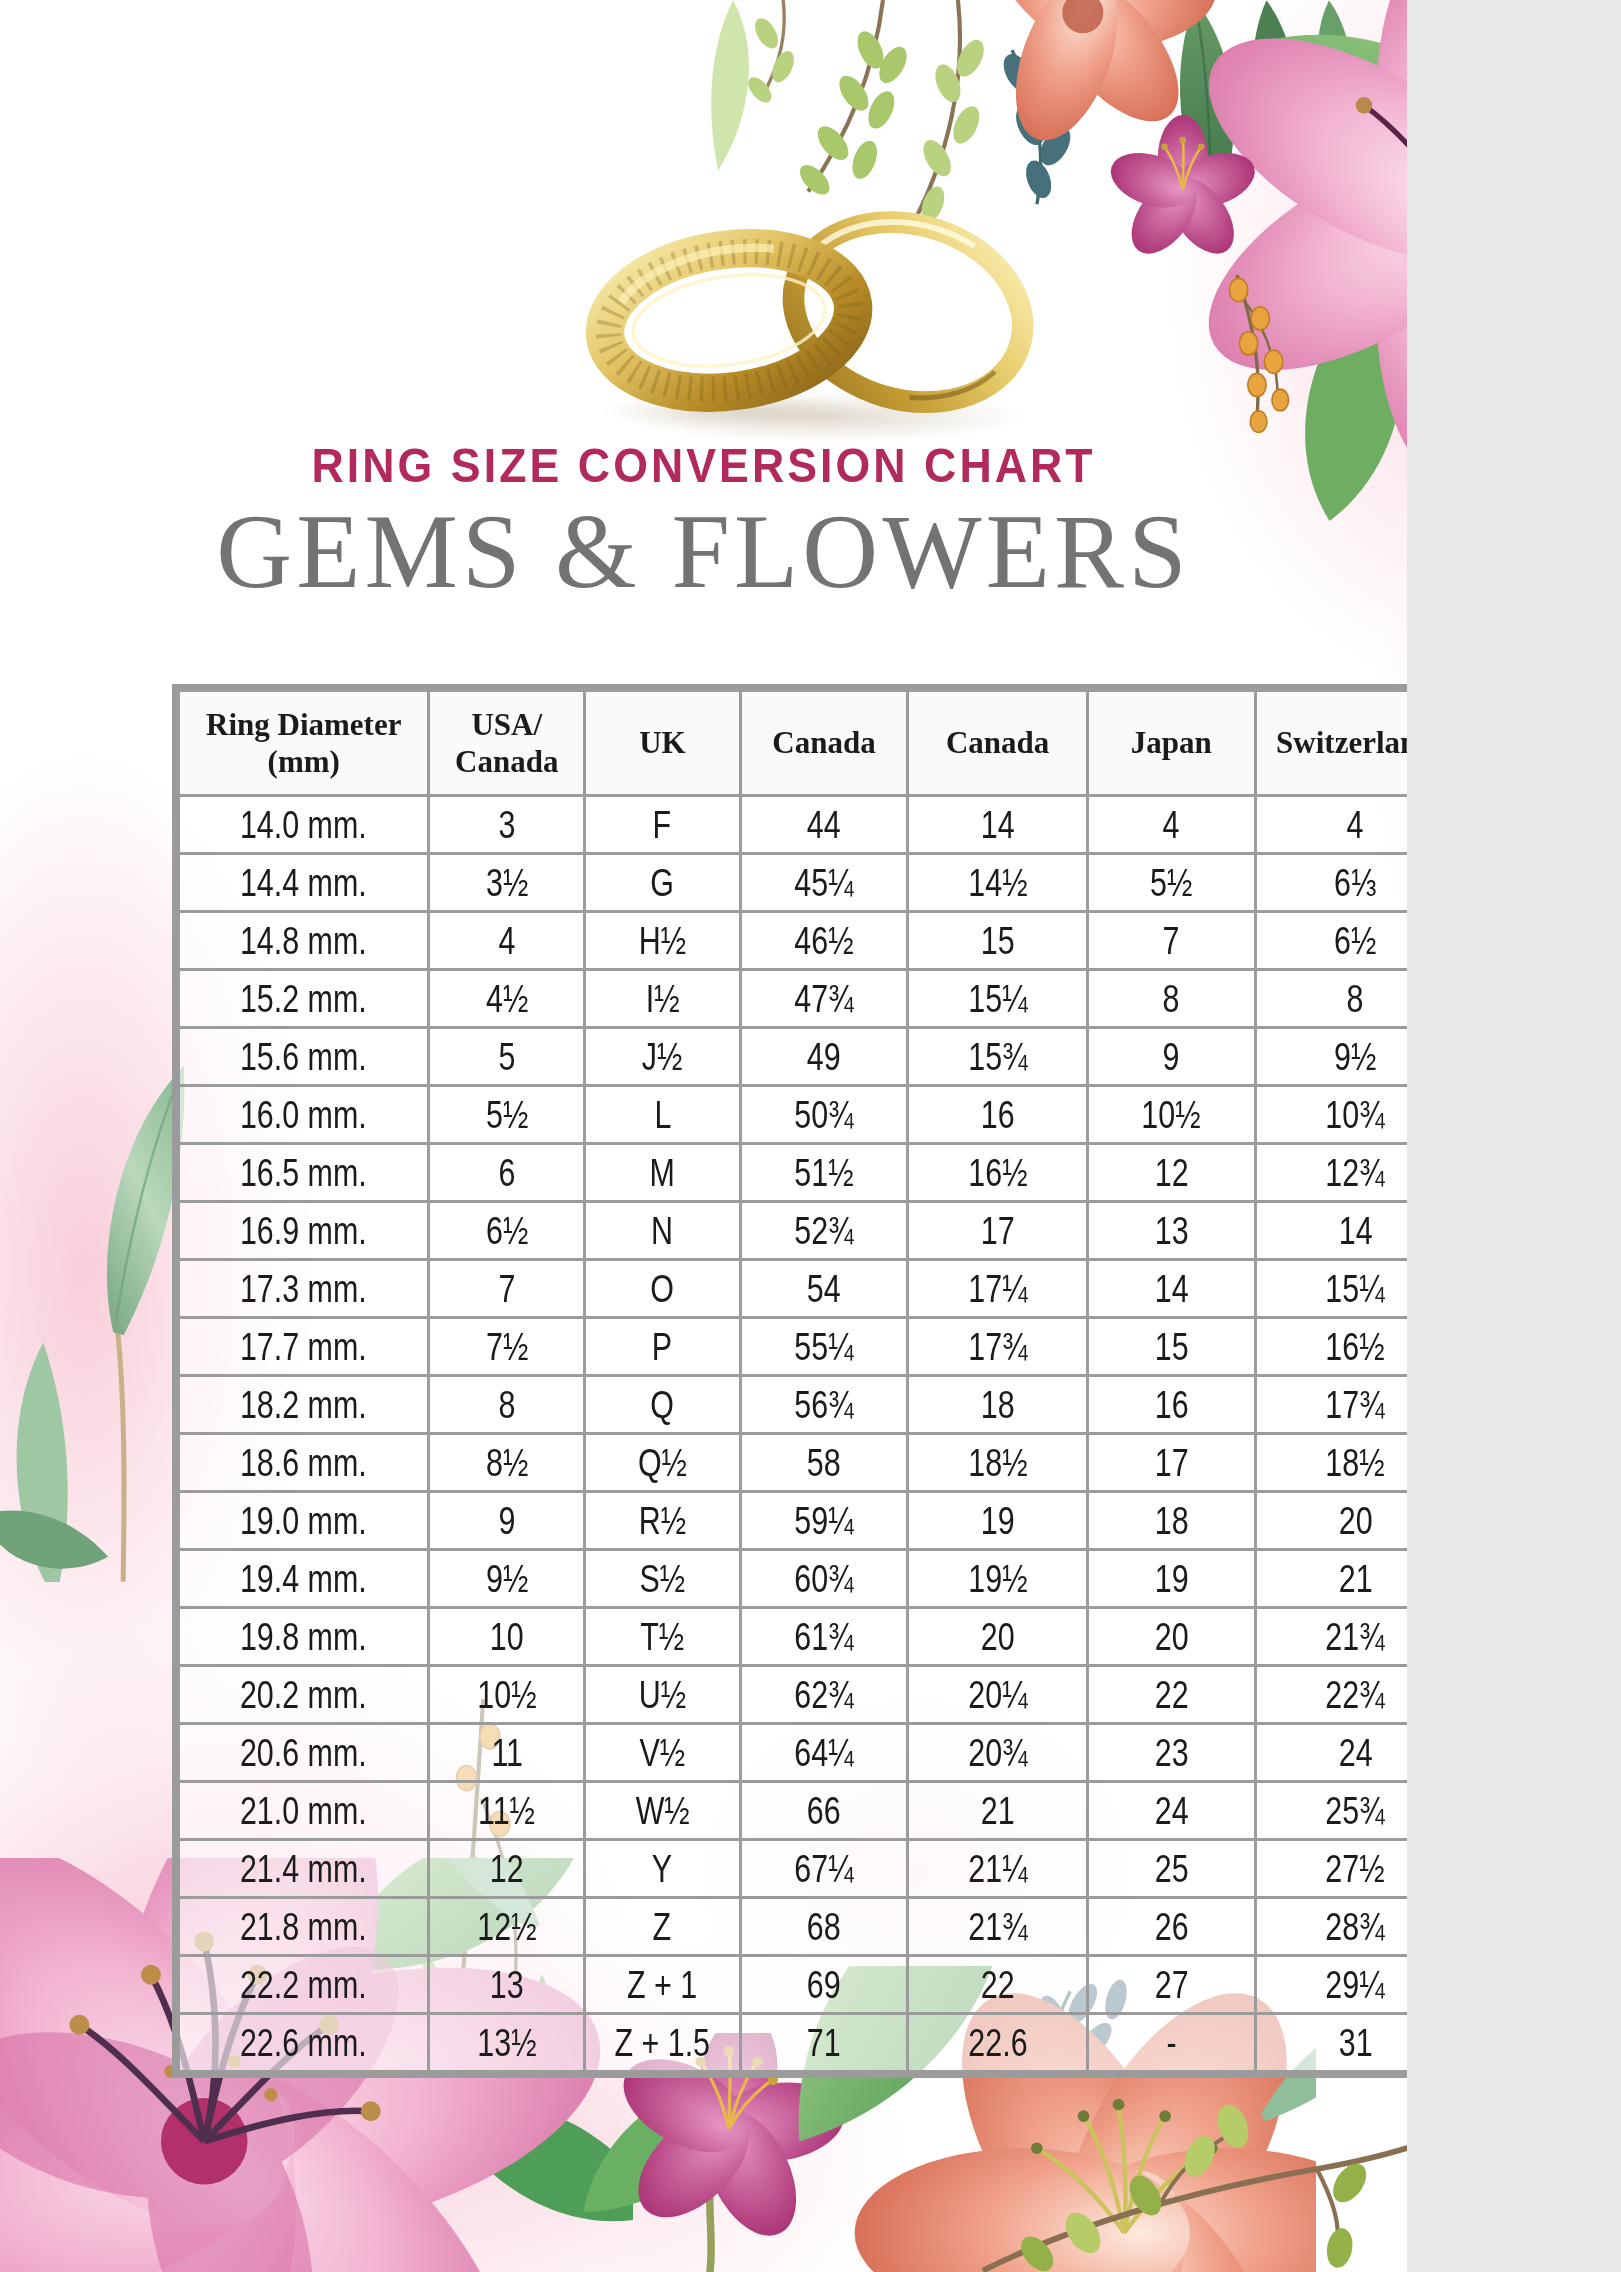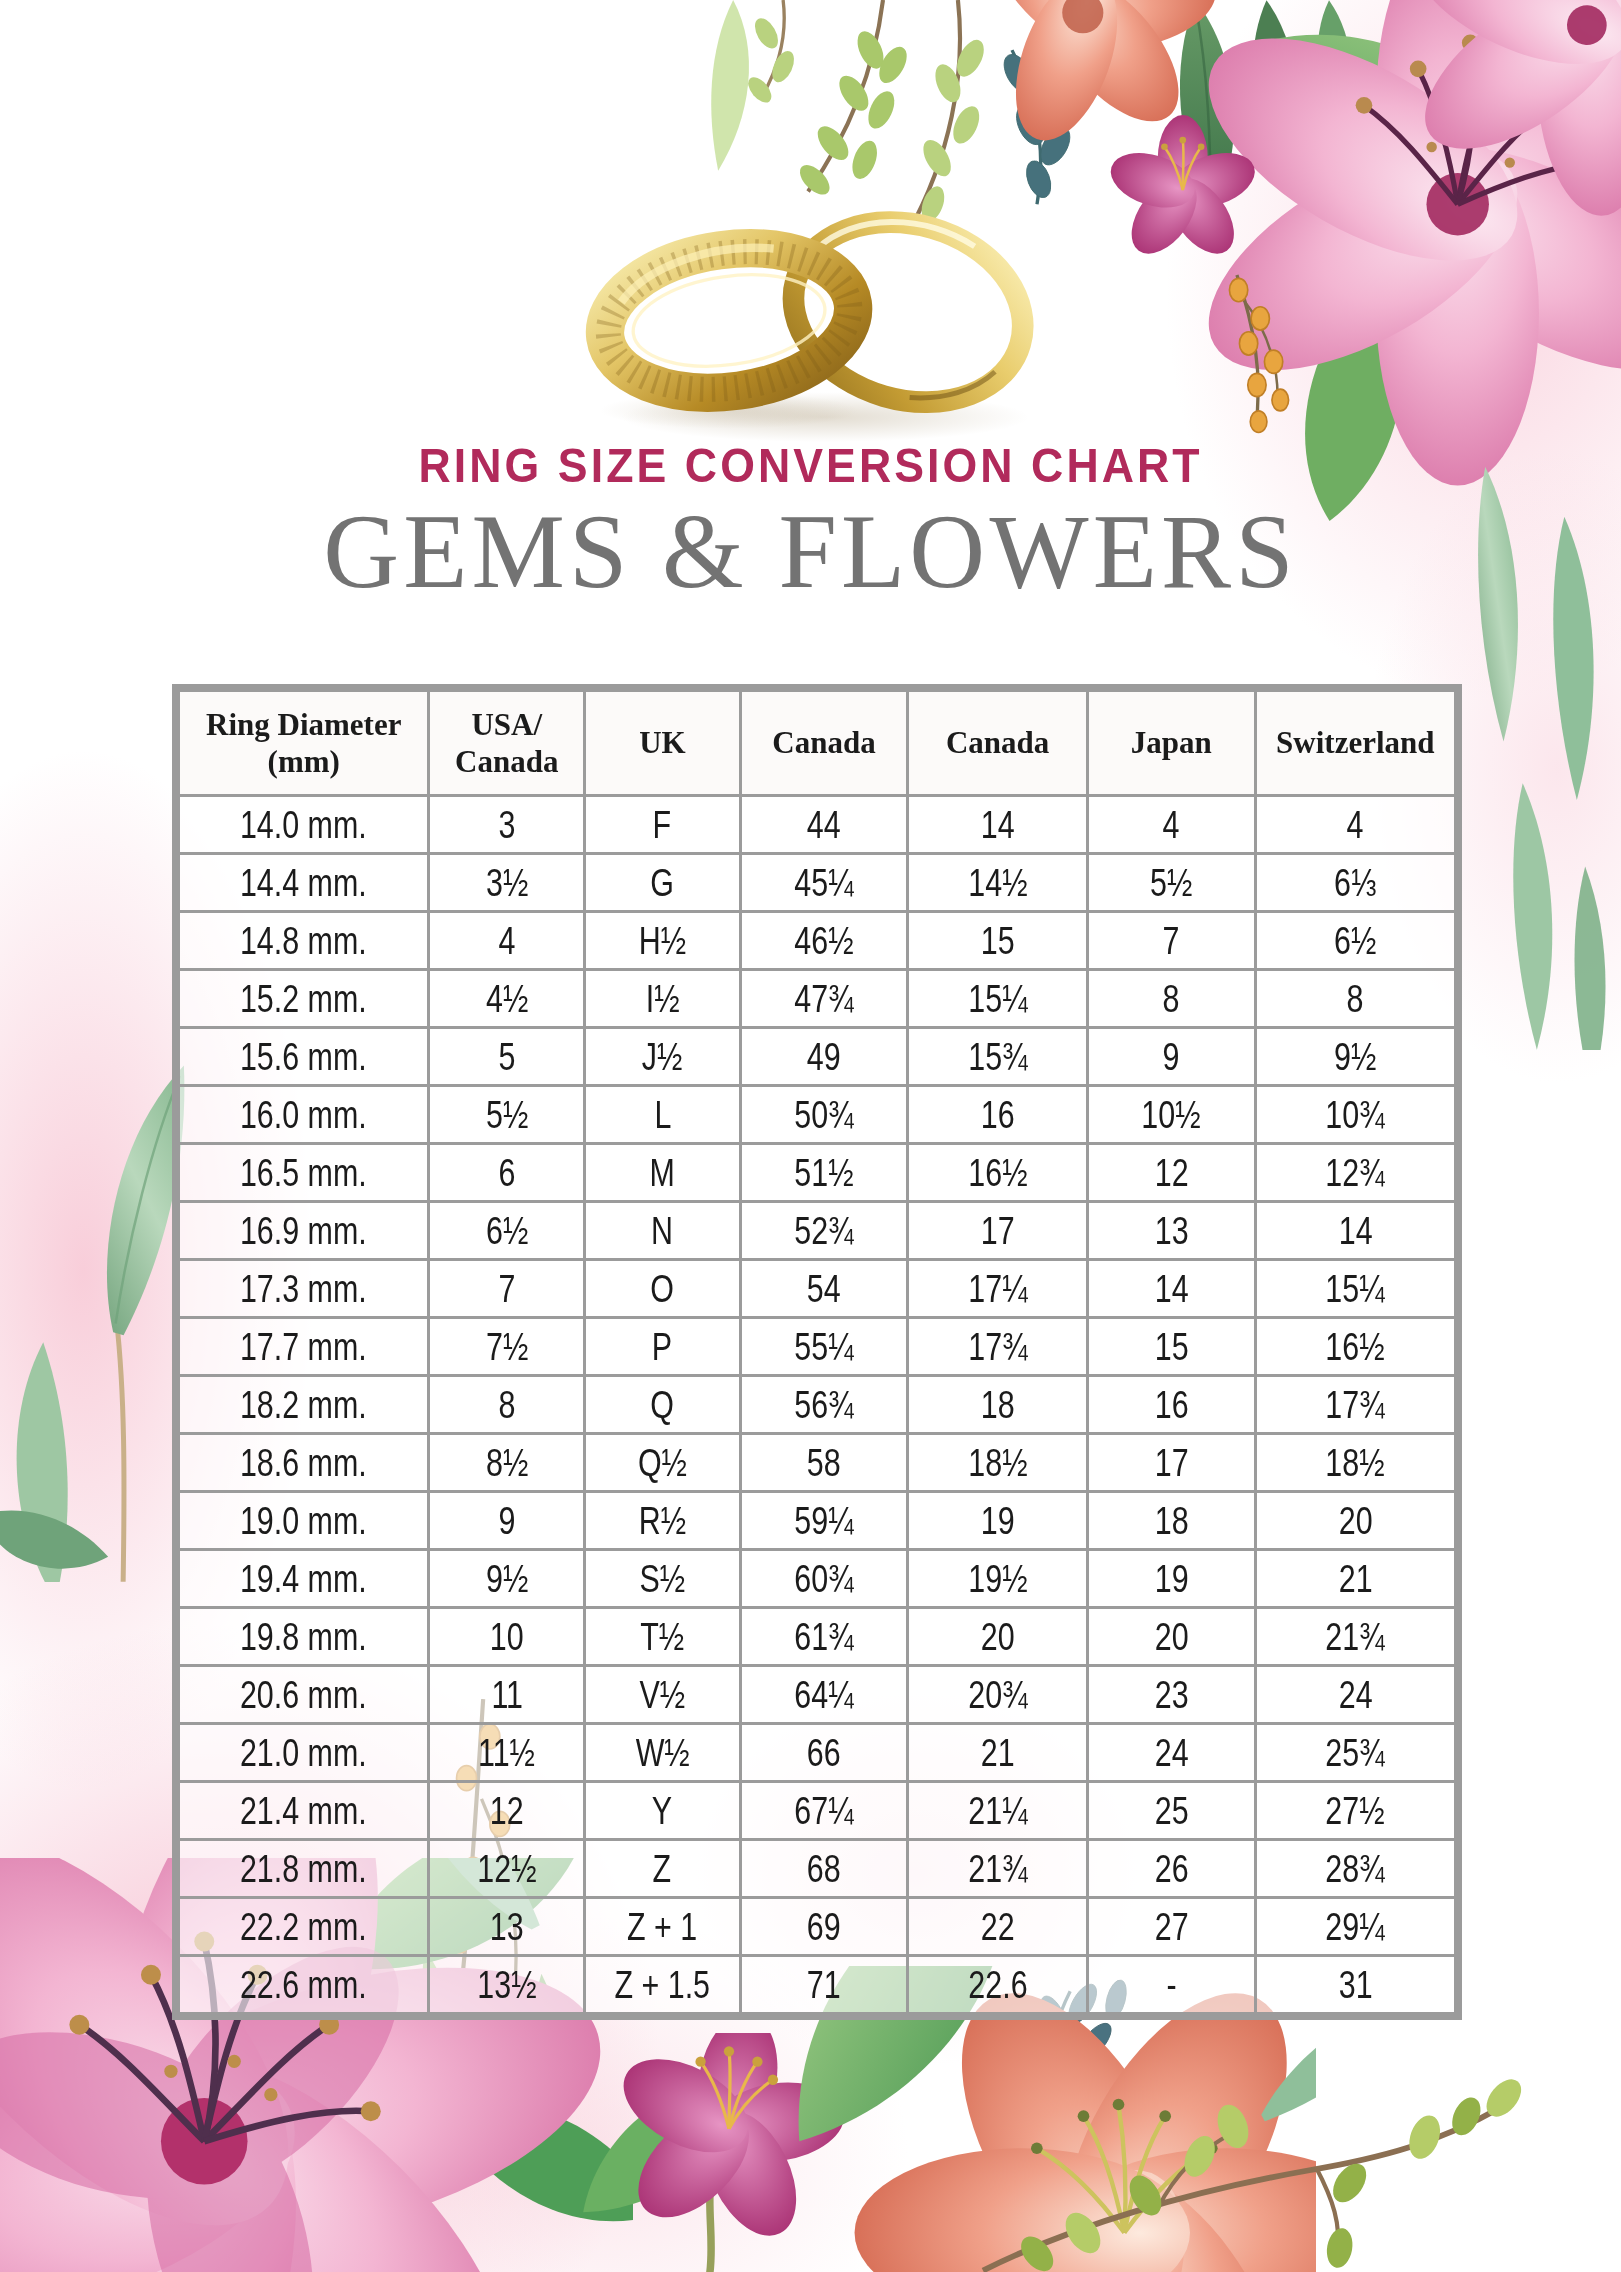--- a/index.html
+++ b/index.html
@@ -1,19 +1,20 @@
 <!DOCTYPE html>
 <html style="font-size:13.3px"><head>
 <meta charset="utf-8">
 <style>
   html,body{margin:0;padding:0;background:#e8e8e8;}
   .page{
-    position:relative; width:1621px; height:2273px; overflow:hidden;
+    position:relative; width:1375px; height:2273px; overflow:hidden;
     background:#ffffff;
     font-family:"Liberation Sans","DejaVu Sans",sans-serif;
+    padding-left:32px;
   }
   
   .wash{position:absolute; pointer-events:none;}
   .w1{left:-150px; top:750px;  width:467px;  height:1041px; background:radial-gradient(closest-side, rgba(246,189,205,.75), rgba(246,189,205,0));}
   .w2{left:-217px; top:1624px; width:875px; height:833px; background:radial-gradient(closest-side, rgba(244,178,198,.8), rgba(244,178,198,0));}
   .w3{left:1166px; top:-117px; width:650px;  height:816px;  background:radial-gradient(closest-side, rgba(248,199,213,.7), rgba(248,199,213,0));}
   .w4{left:1366px; top:450px;  width:383px;  height:633px;  background:radial-gradient(closest-side, rgba(249,210,221,.55), rgba(249,210,221,0));}
   .w5{left:275px;  top:1916px; width:633px;  height:467px;  background:radial-gradient(closest-side, rgba(248,203,215,.5), rgba(248,203,215,0));}
   .w6{left:683px;  top:1683px; width:467px;  height:383px;  background:radial-gradient(closest-side, rgba(250,214,224,.45), rgba(250,214,224,0));}
 
@@ -620,20 +621,29 @@
           <tr>
             <td><span>19.8 mm.</span></td>
             <td><span>10</span></td>
             <td><span>T½</span></td>
             <td><span>61¾</span></td>
             <td><span>20</span></td>
             <td><span>20</span></td>
             <td><span>21¾</span></td>
           </tr>
           <tr>
+            <td><span>20.2 mm.</span></td>
+            <td><span>10½</span></td>
+            <td><span>U½</span></td>
+            <td><span>62¾</span></td>
+            <td><span>20¼</span></td>
+            <td><span>22</span></td>
+            <td><span>22¾</span></td>
+          </tr>
+          <tr>
             <td><span>20.6 mm.</span></td>
             <td><span>11</span></td>
             <td><span>V½</span></td>
             <td><span>64¼</span></td>
             <td><span>20¾</span></td>
             <td><span>23</span></td>
             <td><span>24</span></td>
           </tr>
           <tr>
             <td><span>21.0 mm.</span></td>

